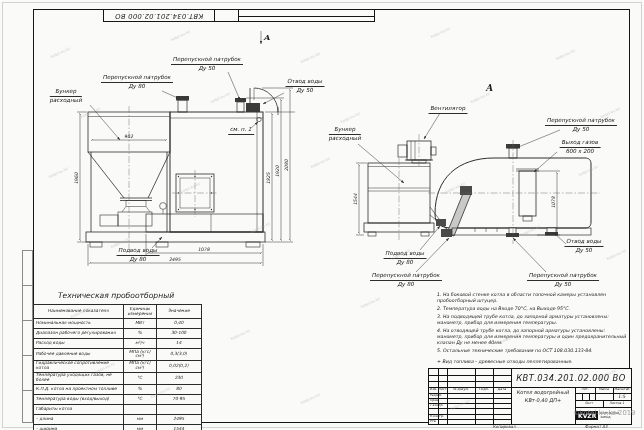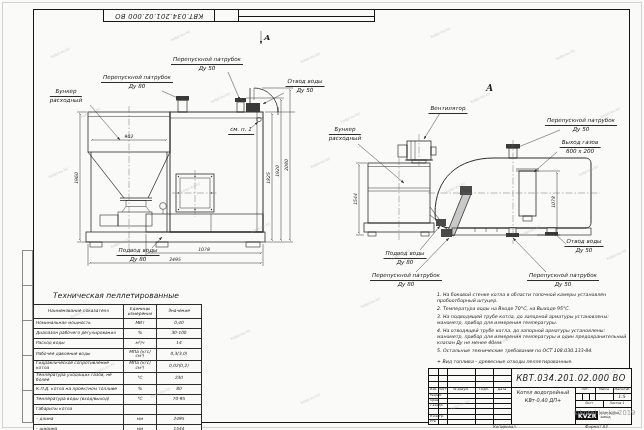--- a/index.html
+++ b/index.html
@@ -327,21 +327,21 @@
   </div>
   <div class="lbl" style="left:406px;top:272px">
     <span class="l1">Перепускной патрубок</span>
     <span class="l2">Ду 80</span>
   </div>
   <div class="lbl" style="left:405px;top:250px">
     <span class="l1">Подвод воды</span>
     <span class="l2">Ду 80</span>
   </div>
 
-  <div class="spec-title">Техническая пеллетированные</div>
+  <div class="spec-title">Техническая пробоотборный</div>
   <table class="spec">
     <colgroup>
         <col class="col-n">
         <col class="col-u">
         <col class="col-v">
       </colgroup>
     <tbody>
         <tr>
       <th>Наименование показателя</th>
       <th>Единицы измерения</th>

